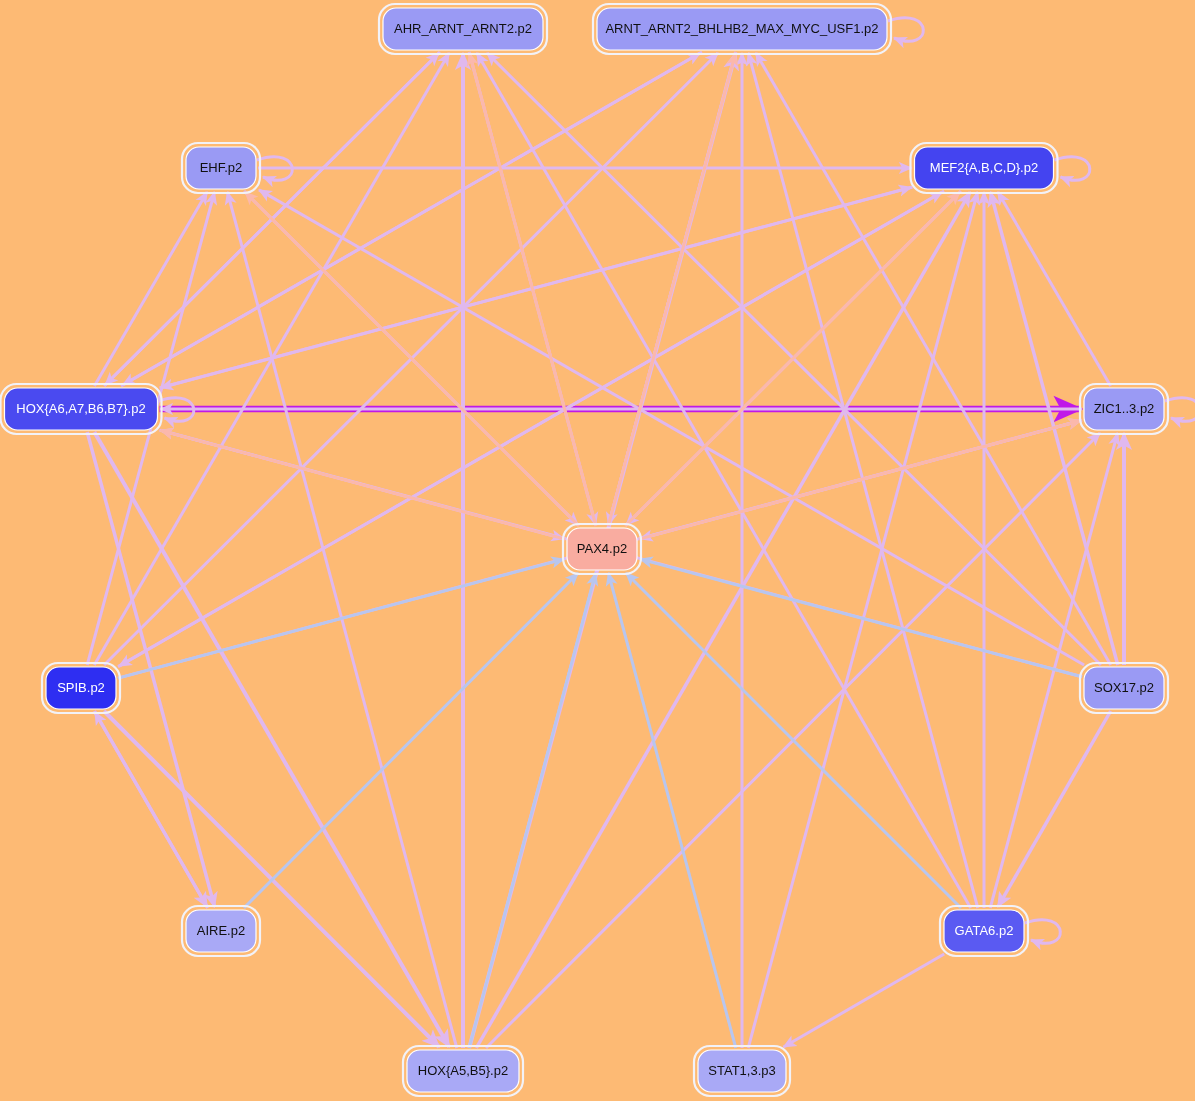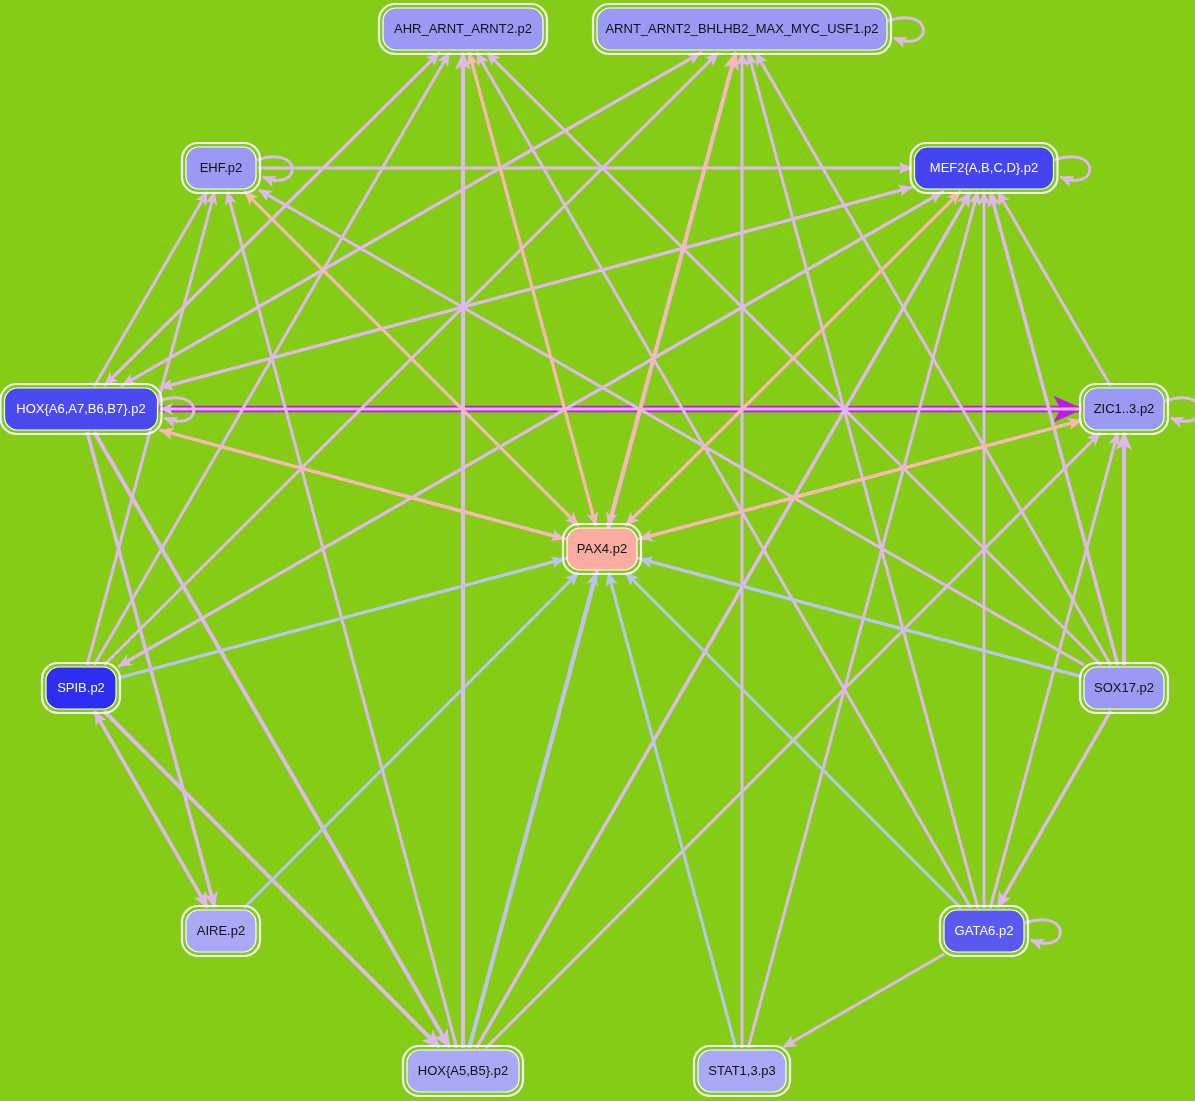--- a/index.html
+++ b/index.html
@@ -1,17 +1,17 @@
 <!DOCTYPE html>
 <html><head>
 <meta charset="utf-8">
 <style>
   html,body{margin:0;padding:0;background:#ffffff;}
   body{font-family:"Liberation Sans","DejaVu Sans",sans-serif;}
-  #canvas{position:relative;width:1195px;height:1101px;background:#84cc16;overflow:hidden;}
+  #canvas{position:relative;width:1195px;height:1101px;background:#fdba74;overflow:hidden;}
   svg#net{position:absolute;left:0;top:0;width:1195px;height:1101px;}
   .node-rect{stroke:#ffffff;stroke-width:1.2;}
   .node-halo{fill:none;stroke:#f2f2f8;stroke-width:2.2;}
   .node-label{font-family:"Liberation Sans","DejaVu Sans",sans-serif;font-size:13px;
     text-anchor:middle;dominant-baseline:middle;pointer-events:none;}
   .edge{fill:none;}
 </style>
 </head>
 <body>
 

